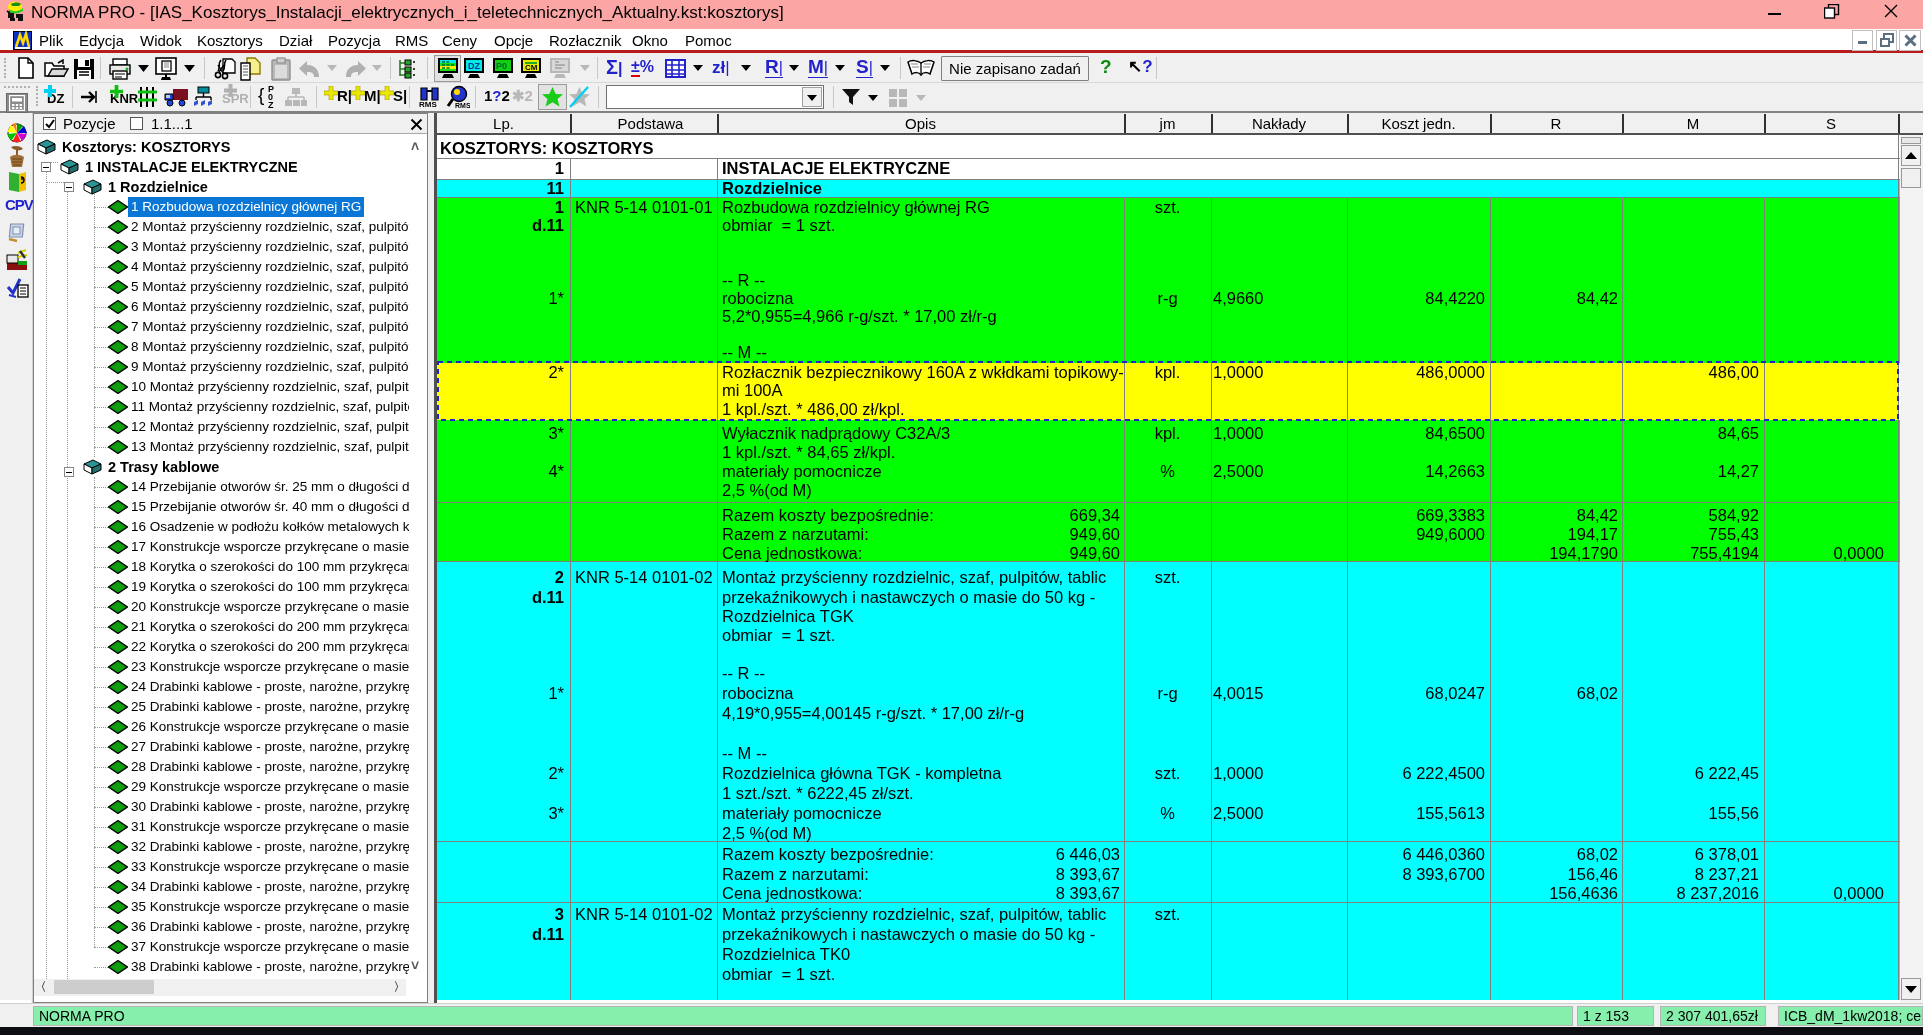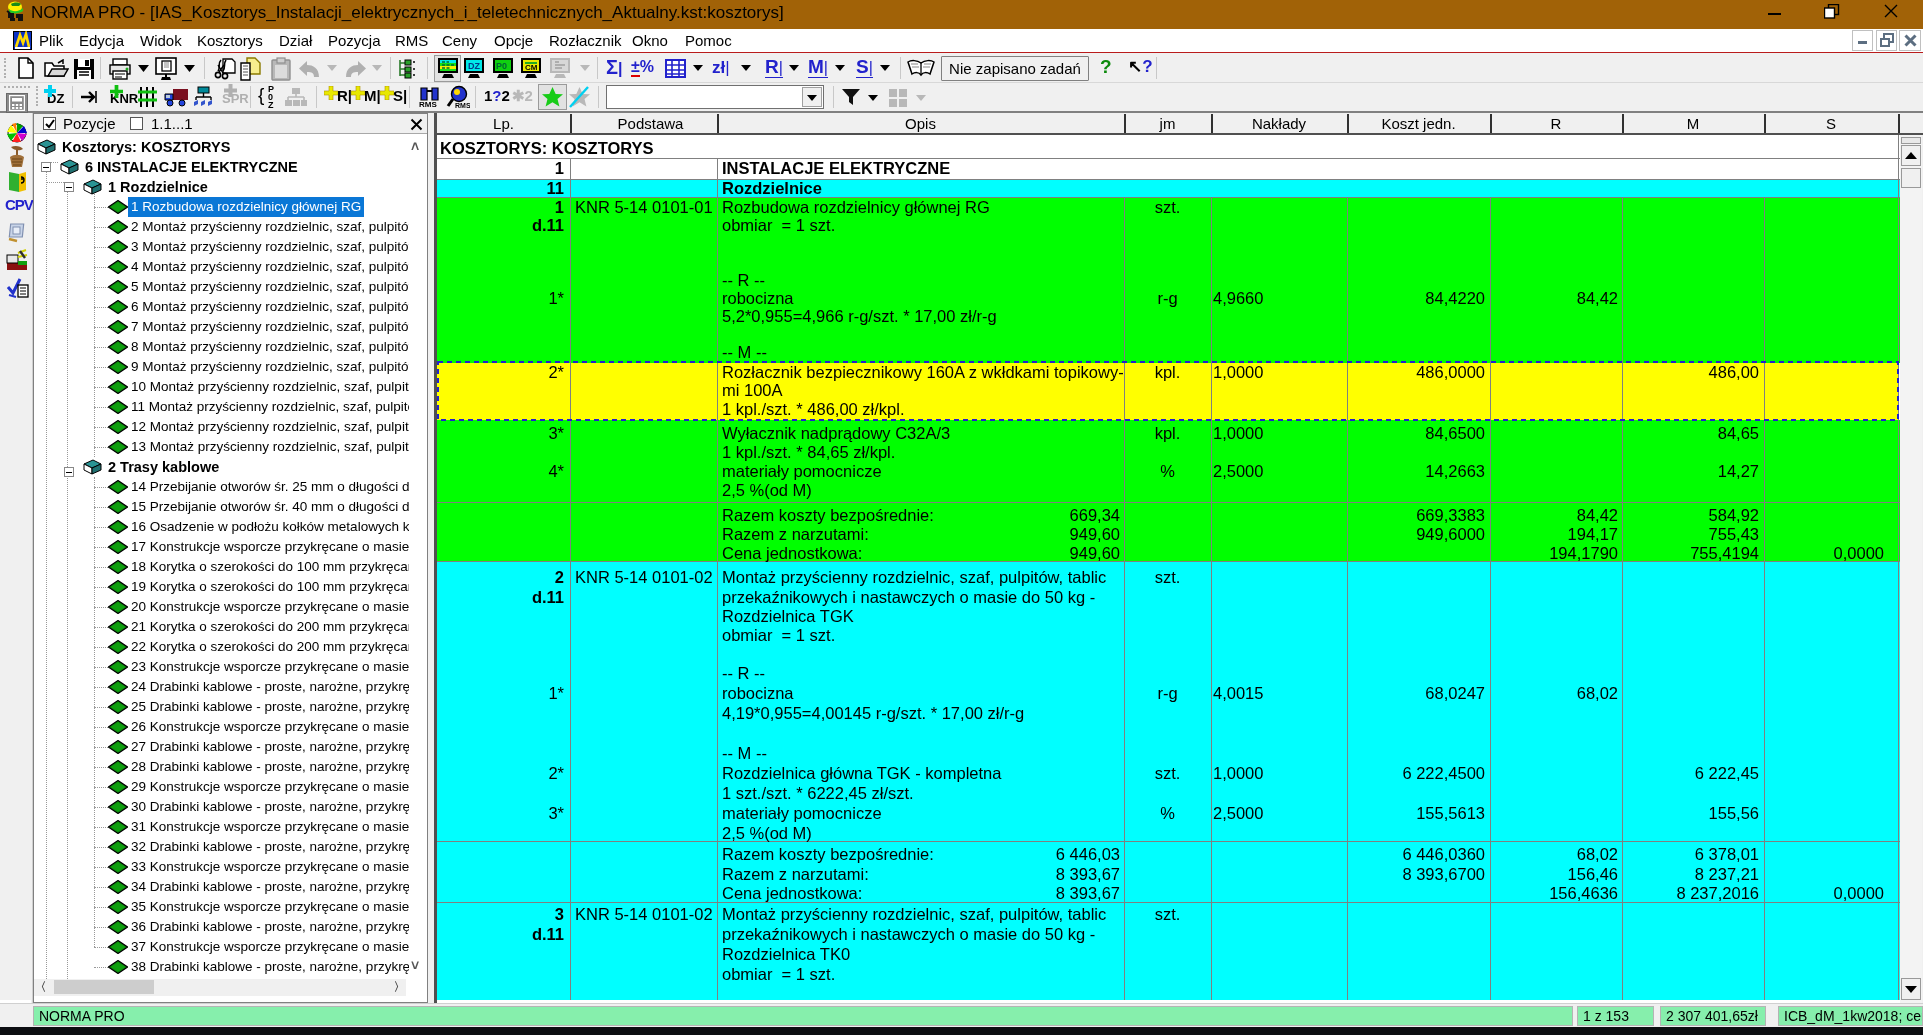--- a/index.html
+++ b/index.html
@@ -1,21 +1,21 @@
 <!DOCTYPE html>
 <html><head>
 <meta charset="utf-8">
 <style>
 * { margin:0; padding:0; box-sizing:border-box; }
 html,body { width:1923px; height:1035px; overflow:hidden; }
 body { font-family:"Liberation Sans", sans-serif; background:#f0f0f0; position:relative; }
 .abs { position:absolute; }
-#titlebar { left:0; top:0; width:1923px; height:29px; background:#a16207; }
+#titlebar { left:0; top:0; width:1923px; height:29px; background:#fca5a5; }
 #title-text { left:31px; top:3px; font-size:17px; color:#000; }
-#menubar { left:0; top:29px; width:1923px; height:24px; background:#ffffff; border-bottom:1px solid #b91c1c; }
+#menubar { left:0; top:29px; width:1923px; height:24px; background:#ffffff; border-bottom:3px solid #b91c1c; }
 .menu-item { position:absolute; top:3px; font-size:15px; color:#000; }
 #toolbar1 { left:0; top:54px; width:1923px; height:29px; background:#f0f0f0; border-bottom:1px solid #d8d8d8; }
 #toolbar2 { left:0; top:84px; width:1923px; height:27px; background:#f0f0f0; }
 #clientsep { left:0; top:111px; width:1923px; height:2px; background:#808080; }
 .tsep { position:absolute; top:3px; width:1px; height:22px; background:#c8c8c8; }
 #leftbar { left:0; top:113px; width:33px; height:890px; background:#f0f0f0; border-right:1px solid #d0d0d0; }
 #treepanel { left:33px; top:113px; width:395px; height:890px; background:#ffffff; border:1px solid #808080; }
 #treeheader { left:0px; top:0px; width:393px; height:20px; background:#f0f0f0; border-bottom:1px solid #a8a8a8; }
 .cb { position:absolute; width:13px; height:13px; background:#fff; border:1px solid #555; }
 #treebody { left:0; top:21px; width:393px; height:844px; background:#fff; overflow:hidden; }
@@ -438,21 +438,21 @@
       </svg>
   <div class="titem tbold" style="left:28px;top:2px">Kosztorys: KOSZTORYS</div>
   <div class="abs" style="left:12px;top:27px;width:12px;height:1px;border-top:1px dotted #999"></div>
   <div class="abs" style="left:7px;top:27px;width:10px;height:10px;background:#fff;border:1px solid #888"></div>
       <div class="abs" style="left:9px;top:31.5px;width:6px;height:1.5px;background:#000"></div>
   <svg class="abs" style="left:25px;top:24px" width="20" height="17" viewBox="0 0 20 17">
         <polygon points="2,5 11,1 19,5 10,9" fill="#2a9393" stroke="#000" stroke-width="1"></polygon>
         <polygon points="2,5 10,9 10,15 2,11" fill="#ffffff" stroke="#000" stroke-width="1"></polygon>
         <polygon points="10,9 19,5 19,11 10,15" fill="#1f6f6f" stroke="#000" stroke-width="1"></polygon>
       </svg>
-  <div class="titem tbold" style="left:51px;top:22px">6 INSTALACJE ELEKTRYCZNE</div>
+  <div class="titem tbold" style="left:51px;top:22px">1 INSTALACJE ELEKTRYCZNE</div>
   <div class="abs" style="left:12px;top:47px;width:18px;height:1px;border-top:1px dotted #999"></div>
   <div class="abs" style="left:30px;top:47px;width:10px;height:10px;background:#fff;border:1px solid #888"></div>
       <div class="abs" style="left:32px;top:51.5px;width:6px;height:1.5px;background:#000"></div>
   <svg class="abs" style="left:48px;top:44px" width="20" height="17" viewBox="0 0 20 17">
         <polygon points="2,5 11,1 19,5 10,9" fill="#2a9393" stroke="#000" stroke-width="1"></polygon>
         <polygon points="2,5 10,9 10,15 2,11" fill="#ffffff" stroke="#000" stroke-width="1"></polygon>
         <polygon points="10,9 19,5 19,11 10,15" fill="#1f6f6f" stroke="#000" stroke-width="1"></polygon>
       </svg>
   <div class="titem tbold" style="left:74px;top:42px">1 Rozdzielnice</div>
   <div class="abs" style="left:60px;top:72px;width:14px;height:1px;border-top:1px dotted #999"></div>

